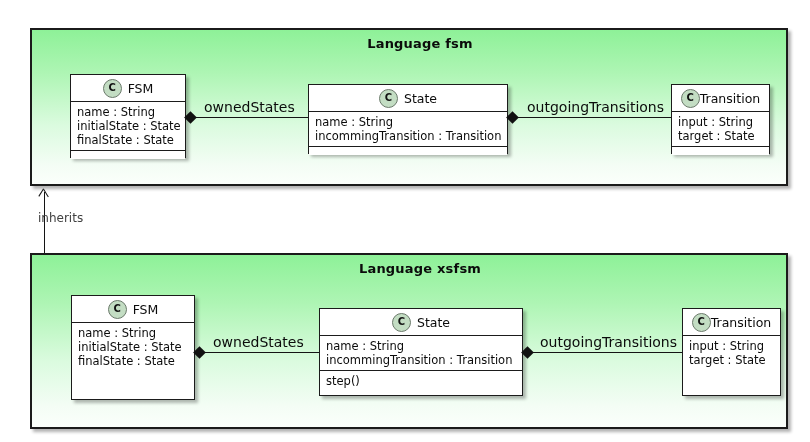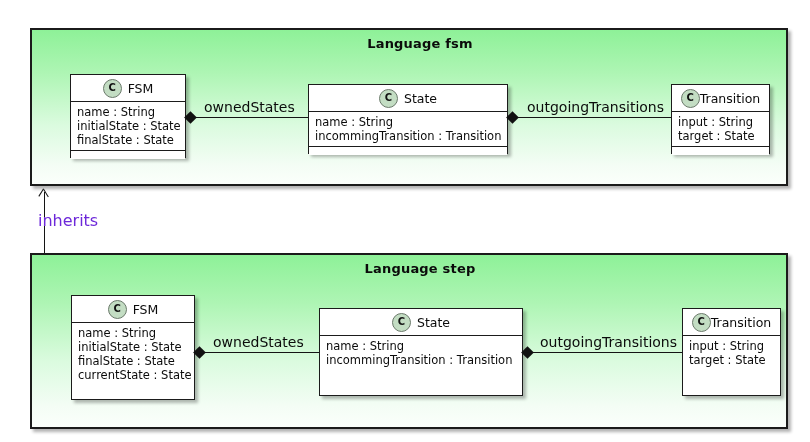--- a/index.html
+++ b/index.html
@@ -129,22 +129,22 @@
     width: 9px;
     height: 0;
     border-top: 1px solid #141414;
     top: 0;
     left: 0;
   }
   .inherit-head::before { transform: rotate(58deg); transform-origin: 0 0; }
   .inherit-head::after  { transform: rotate(122deg); transform-origin: 0 0; }
   .inherit-label {
     position: absolute;
-    font-size: 16px;
-    color: #6d28d9;
+    font-size: 12px;
+    color: #404040;
     white-space: nowrap;
   }
 </style>
 </head>
 <body>
 
 <div id="canvas">
 
   <div class="package" style="left:30px; top:28px; width:758px; height:158px;">
     <div class="package-title">Language fsm</div>
@@ -193,49 +193,51 @@
       <div class="member">target : State</div>
     </div>
     <div class="compartment empty"></div>
   </div>
 
   <div class="inherit-shaft" style="left:44px; top:192px; height:61px;"></div>
   <div class="inherit-head" style="left:44px; top:189px;"></div>
   <div class="inherit-label" style="left:38px; top:211px;">inherits</div>
 
   <div class="package" style="left:30px; top:253px; width:758px; height:176px;">
-    <div class="package-title">Language step</div>
+    <div class="package-title">Language xsfsm</div>
   </div>
 
   <div class="umlclass" style="left:71px; top:295px; width:124px; height:105px;">
     <div class="cls-header">
       <span class="cicon">C</span>
       <span class="cls-name">FSM</span>
     </div>
     <div class="compartment">
       <div class="member">name : String</div>
       <div class="member">initialState : State</div>
       <div class="member">finalState : State</div>
-      <div class="member">currentState : State</div>
     </div>
   </div>
 
   <div class="assoc-line" style="left:199px; top:352px; width:120px;"></div>
   <div class="diamond" style="left:195px; top:348px;"></div>
   <div class="assoc-label" style="left:213px; top:334px;">ownedStates</div>
 
   <div class="umlclass" style="left:319px; top:308px; width:204px; height:88px;">
     <div class="cls-header">
       <span class="cicon">C</span>
       <span class="cls-name">State</span>
     </div>
     <div class="compartment">
       <div class="member">name : String</div>
       <div class="member">incommingTransition : Transition</div>
     </div>
+    <div class="compartment">
+      <div class="member">step()</div>
+    </div>
   </div>
 
   <div class="assoc-line" style="left:527px; top:352px; width:156px;"></div>
   <div class="diamond" style="left:523px; top:348px;"></div>
   <div class="assoc-label" style="left:540px; top:334px;">outgoingTransitions</div>
 
   <div class="umlclass" style="left:682px; top:308px; width:99px; height:88px;">
     <div class="cls-header tight">
       <span class="cicon">C</span>
       <span class="cls-name">Transition</span>

